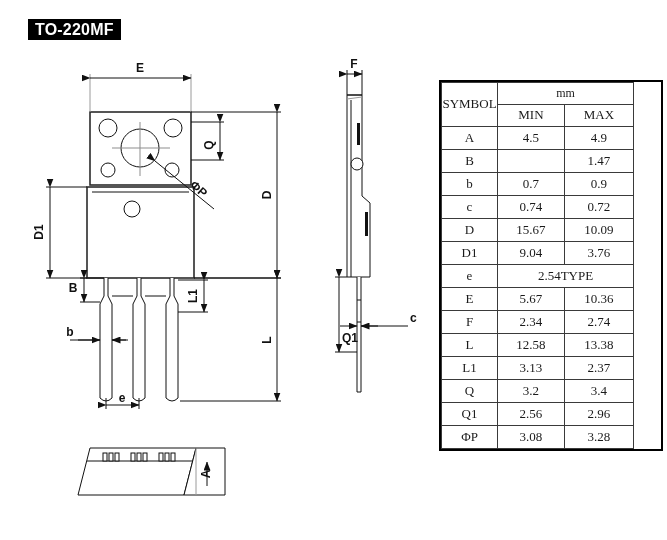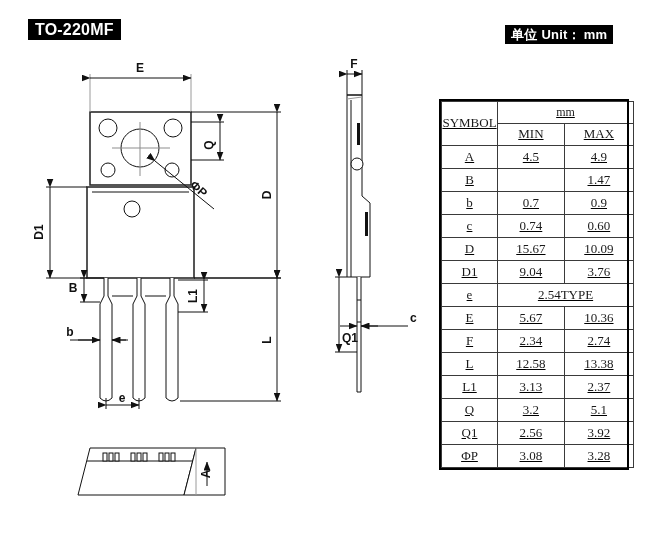--- a/index.html
+++ b/index.html
@@ -48,23 +48,22 @@
   #drawing {
     position: absolute;
     left: 0;
     top: 0;
   }
 
   
   #dim-table-wrap {
     position: absolute;
     left: 441px;
-    top: 101px;
-    width: 186px;
-    text-decoration: underline;
+    top: 82px;
+    width: 220px;
   }
   table.dim {
     border-collapse: collapse;
     width: 193px;
     font-family: "Liberation Serif", serif;
     color: #1a1a1a;
   }
   table.dim th, table.dim td {
     border: 1px solid #3a3a3a;
     text-align: center;
@@ -90,28 +89,20 @@
 </style>
 </head>
 <body>
 
 <div id="page">
 
   <div class="tag" id="pkg-tag">
     <span>TO-220MF</span>
   </div>
 
-  <div class="tag" id="unit-tag">
-    <span class="cjk">单位</span>
-    <span style="width:4px"></span>
-    <span>Unit</span>
-    <span class="cjk">：</span>
-    <span style="width:3px"></span>
-    <span>mm</span>
-  </div>
 
   <svg id="drawing" width="667" height="540" viewBox="0 0 667 540">
     <defs>
       <marker id="ar" markerWidth="9" markerHeight="7" refX="8.5" refY="3.5" orient="auto" markerUnits="userSpaceOnUse">
         <path d="M0,0 L9,3.5 L0,7 z" fill="#111"></path>
       </marker>
       <marker id="arS" markerWidth="9" markerHeight="7" refX="0.5" refY="3.5" orient="auto-start-reverse" markerUnits="userSpaceOnUse">
         <path d="M9,0 L0,3.5 L9,7 z" fill="#111"></path>
       </marker>
     </defs>
@@ -314,21 +305,21 @@
             <td>1.47</td>
           </tr>
           <tr>
             <td class="sym">b</td>
             <td>0.7</td>
             <td>0.9</td>
           </tr>
           <tr>
             <td class="sym">c</td>
             <td>0.74</td>
-            <td>0.60</td>
+            <td>0.72</td>
           </tr>
           <tr>
             <td class="sym">D</td>
             <td>15.67</td>
             <td>10.09</td>
           </tr>
           <tr>
             <td class="sym">D1</td>
             <td>9.04</td>
             <td>3.76</td>
@@ -353,26 +344,26 @@
             <td>13.38</td>
           </tr>
           <tr>
             <td class="sym">L1</td>
             <td>3.13</td>
             <td>2.37</td>
           </tr>
           <tr>
             <td class="sym">Q</td>
             <td>3.2</td>
-            <td>5.1</td>
+            <td>3.4</td>
           </tr>
           <tr>
             <td class="sym">Q1</td>
             <td>2.56</td>
-            <td>3.92</td>
+            <td>2.96</td>
           </tr>
           <tr>
             <td class="sym">ΦP</td>
             <td>3.08</td>
             <td>3.28</td>
           </tr>
         </tbody>
     </table>
   </div>
 

